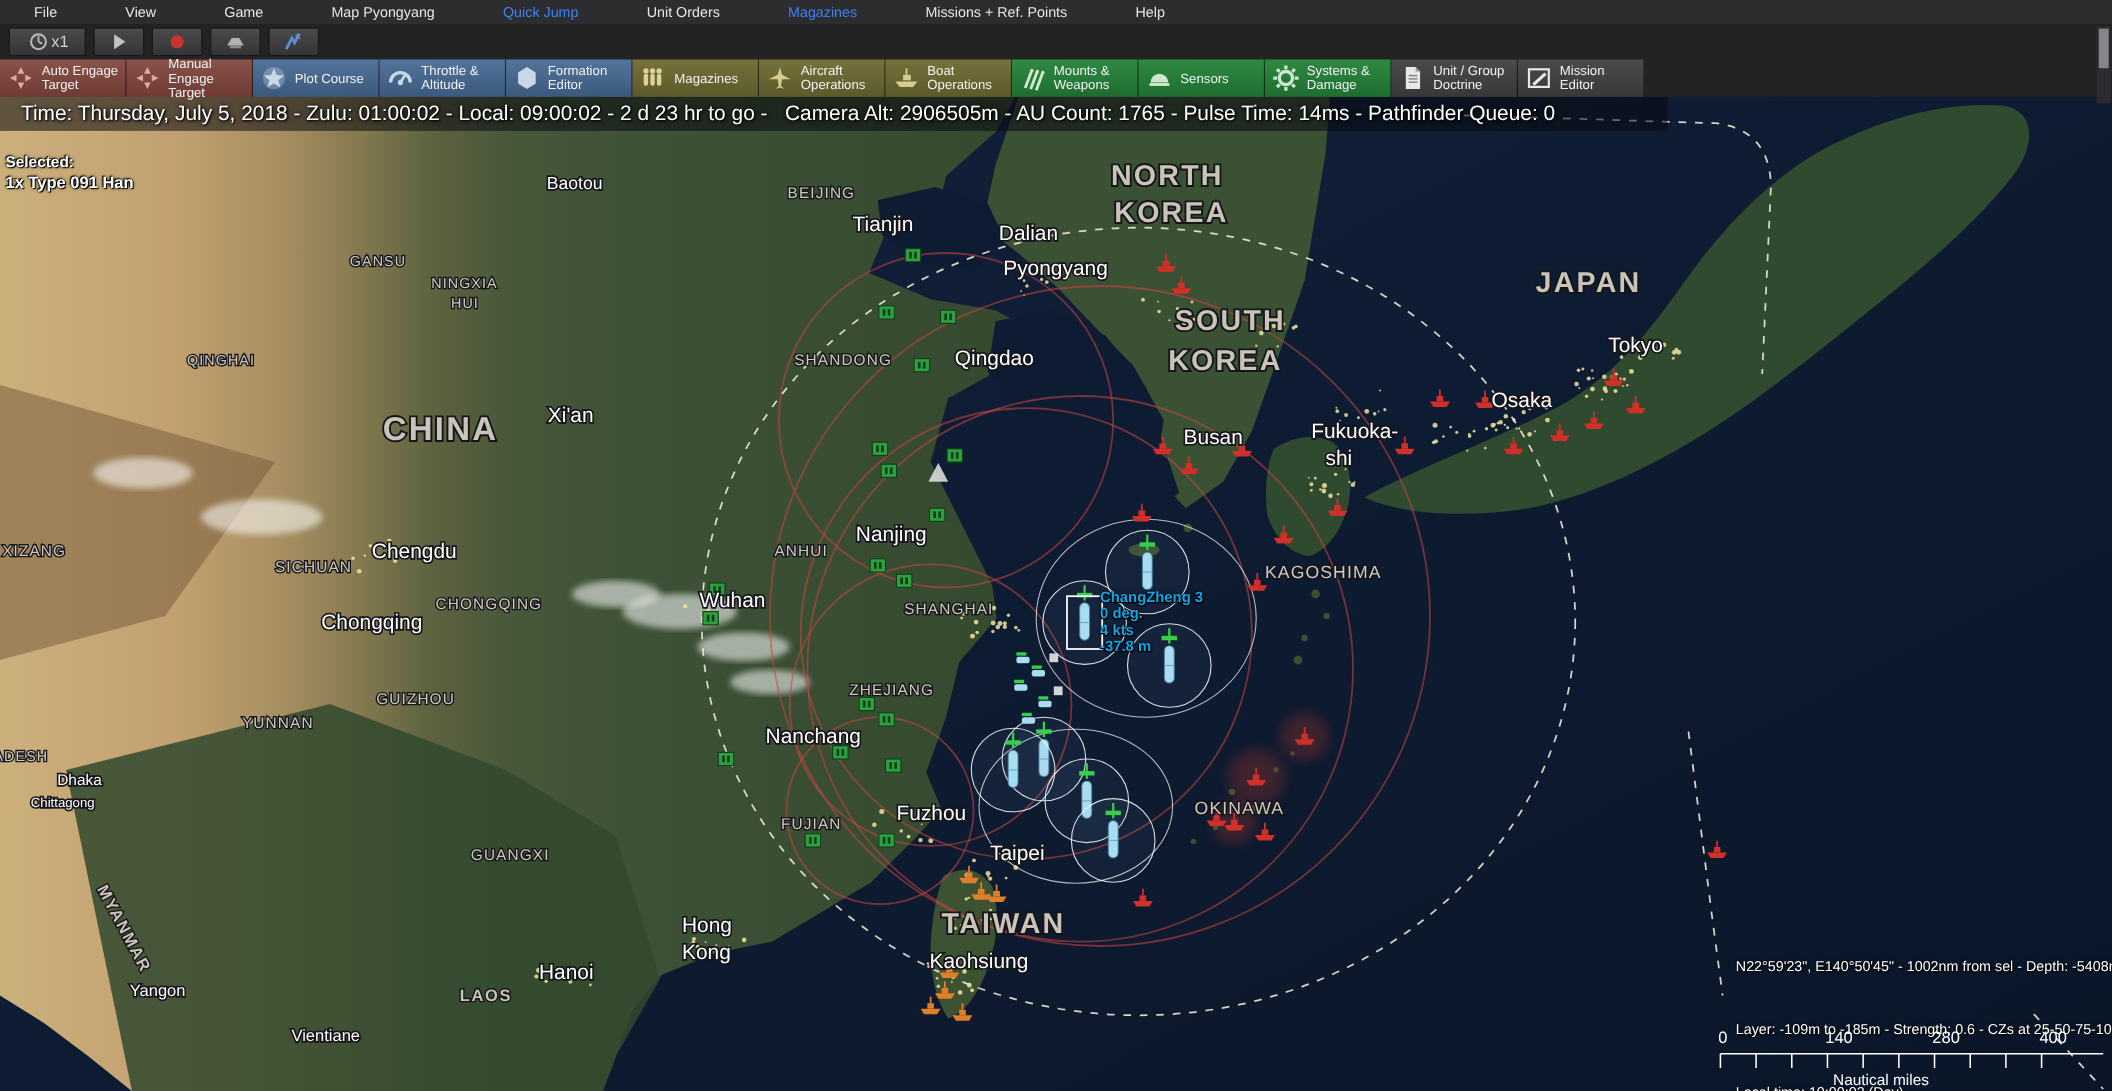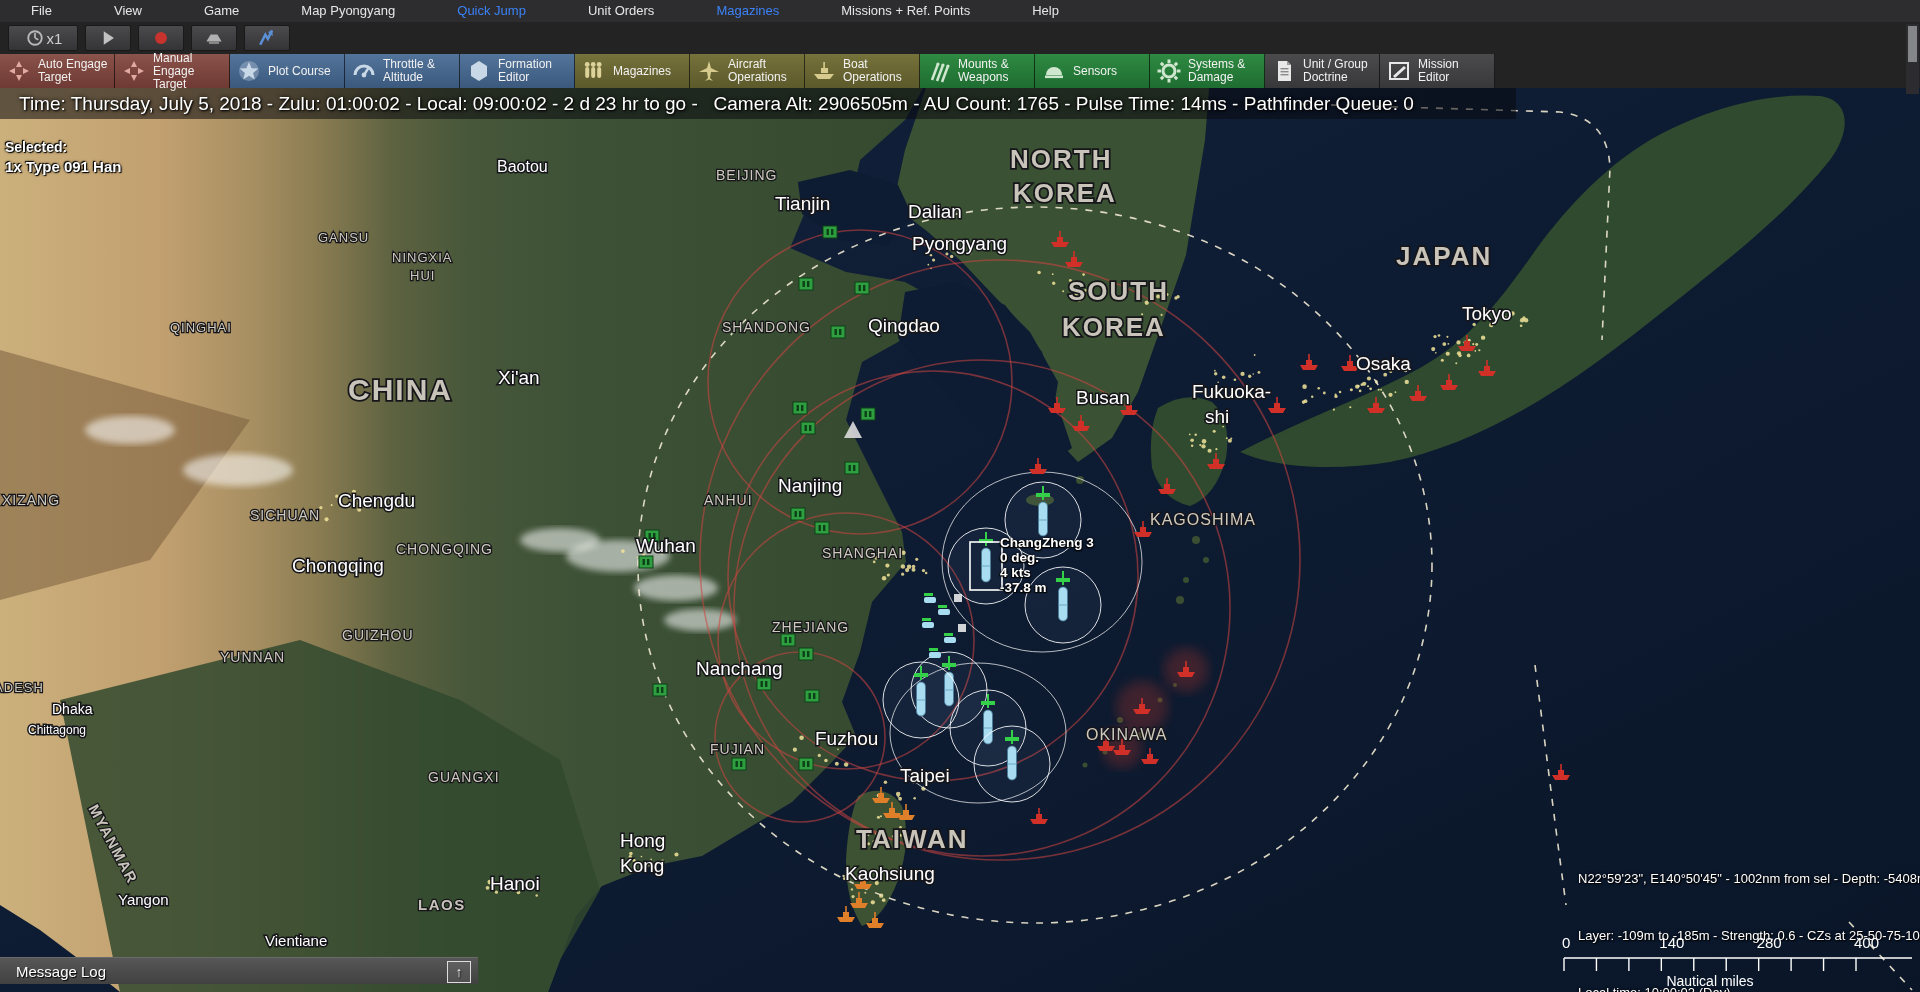--- a/index.html
+++ b/index.html
@@ -23,21 +23,21 @@
   .tone-olive{background:linear-gradient(#76723b,#5c592b);}
   .tone-green{background:linear-gradient(#2f8a42,#1e6d31);}
   .tone-gray{background:linear-gradient(#4b4b4d,#38383a);}
   .tbtn .ticon{flex:0 0 26px;height:26px;}
   
   .timebar{position:absolute;top:88px;left:0;width:1516px;height:31px;background:rgba(10,10,14,.55);
     z-index:30;color:#fff;font-size:19px;display:flex;align-items:center;padding-left:19px;
     text-shadow:1px 1px 2px #000,0 0 4px #000;white-space:pre;box-sizing:border-box;}
   .selected-block{position:absolute;top:137px;left:5px;z-index:30;color:#fff;font-size:14px;
     font-weight:bold;line-height:20px;text-shadow:1px 1px 1px #000,-1px -1px 1px #000,0 0 3px #000;}
-  .unit-label{position:absolute;left:1000px;top:535px;z-index:20;color:#ffffff;font-size:13.5px;font-weight:bold;
+  .unit-label{position:absolute;left:1000px;top:535px;z-index:20;color:#0ea5e9;font-size:13.5px;font-weight:bold;
     line-height:15px;text-shadow:1px 1px 1px #000,-1px 1px 1px #000,0 0 3px #000;}
   .info-panel{position:absolute;left:1578px;top:831px;z-index:20;color:#fff;font-size:13px;line-height:19px;
     text-shadow:1px 1px 1px #000,0 0 3px #000;white-space:pre;}
   .scalebar{position:absolute;left:1556px;top:926px;width:364px;height:62px;z-index:20;}
   .messagelog{position:absolute;left:0;top:957px;width:478px;height:27px;z-index:35;
     background:linear-gradient(#575757,#414141);border-top:1px solid #6a6a6a;display:flex;align-items:center;
     color:#fff;font-size:15px;padding-left:16px;box-sizing:border-box;text-shadow:1px 1px 1px #000;}
   .arrow-btn{position:absolute;right:7px;top:3px;width:22px;height:20px;border:1px solid #ddd;color:#f0f0f0;
     display:flex;align-items:center;justify-content:center;font-size:14px;font-weight:bold;
     background:rgba(255,255,255,.07);}
@@ -906,18 +906,14 @@
       <path d="M170.22222222222223,32 L170.22222222222223,45" stroke="#fff" stroke-width="1.4"></path>
       <path d="M202.66666666666666,32 L202.66666666666666,45" stroke="#fff" stroke-width="1.4"></path>
       <text x="200.66666666666666" y="22" font-size="15" fill="#fff" font-family="&quot;Liberation Sans&quot;,sans-serif">280</text>
       <path d="M235.11111111111111,32 L235.11111111111111,45" stroke="#fff" stroke-width="1.4"></path>
       <path d="M267.55555555555554,32 L267.55555555555554,45" stroke="#fff" stroke-width="1.4"></path>
       <path d="M300,32 L300,45" stroke="#fff" stroke-width="1.4"></path>
       <text x="298" y="22" font-size="15" fill="#fff" font-family="&quot;Liberation Sans&quot;,sans-serif">400</text>
       <text x="154" y="60" font-size="14" fill="#fff" text-anchor="middle" font-family="&quot;Liberation Sans&quot;,sans-serif">Nautical miles</text>
     </svg>
 
-  <div class="messagelog">
-    <span>Message Log</span>
-    <span class="arrow-btn">↑</span>
-  </div>
 
 </div>
 
 </body></html>

